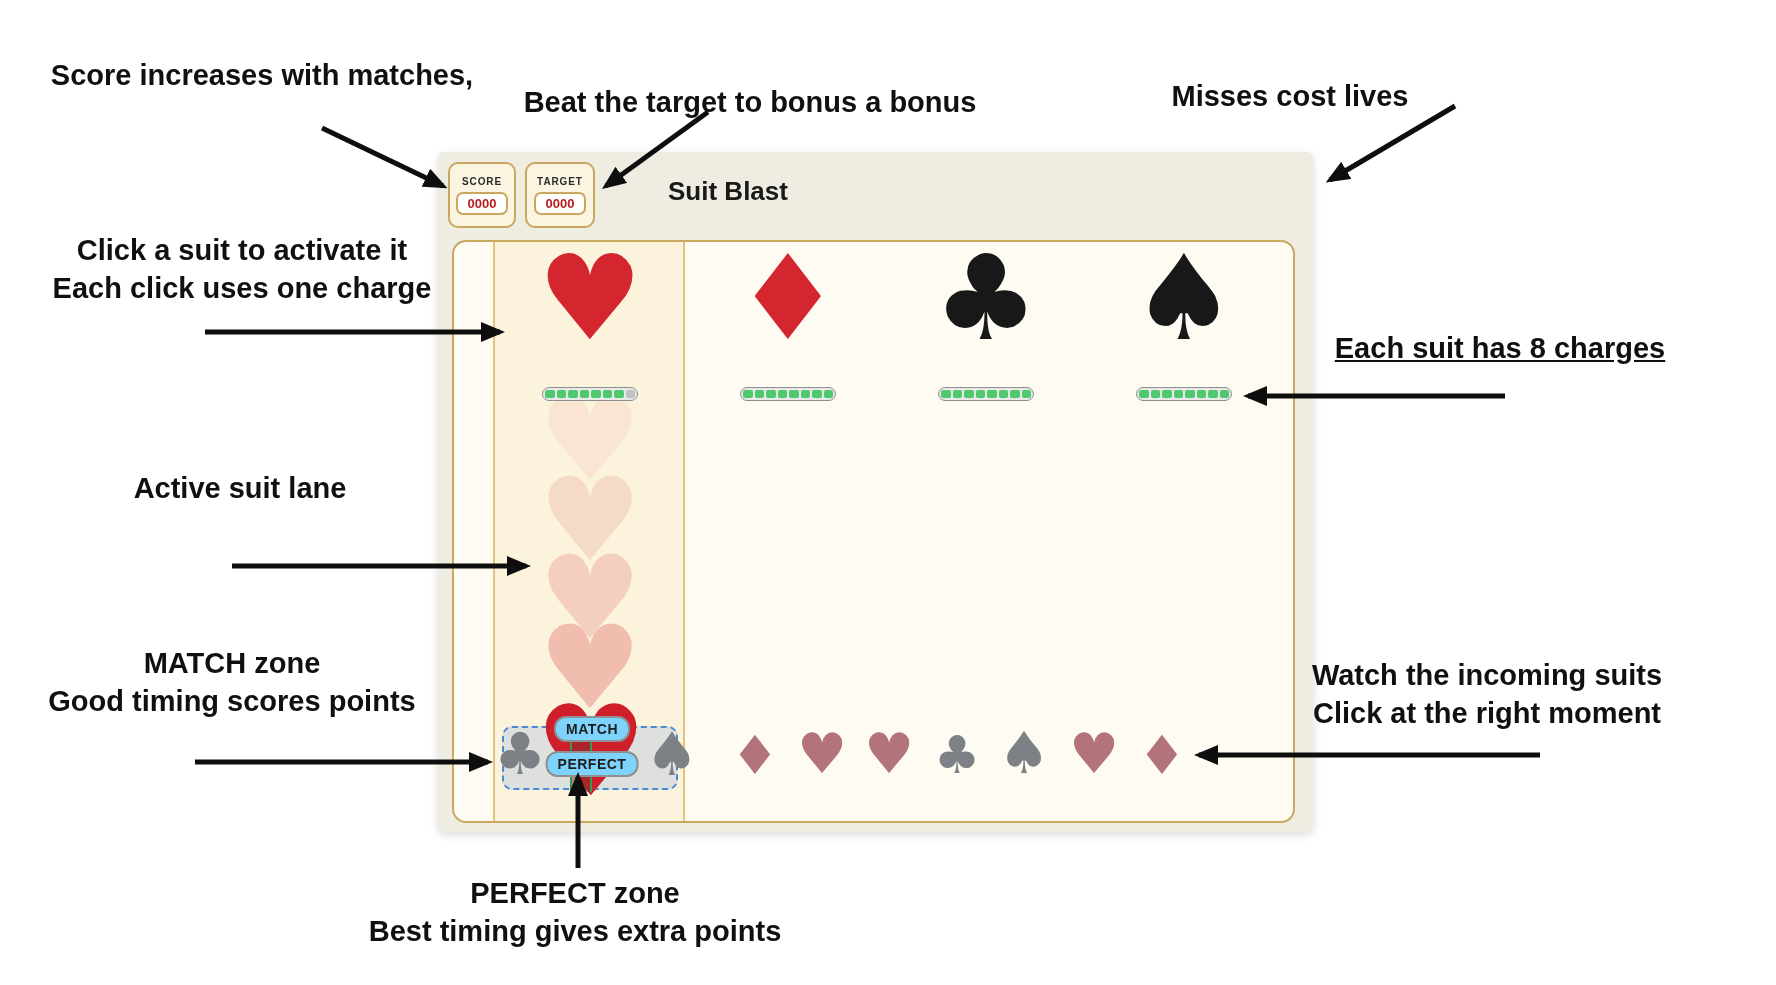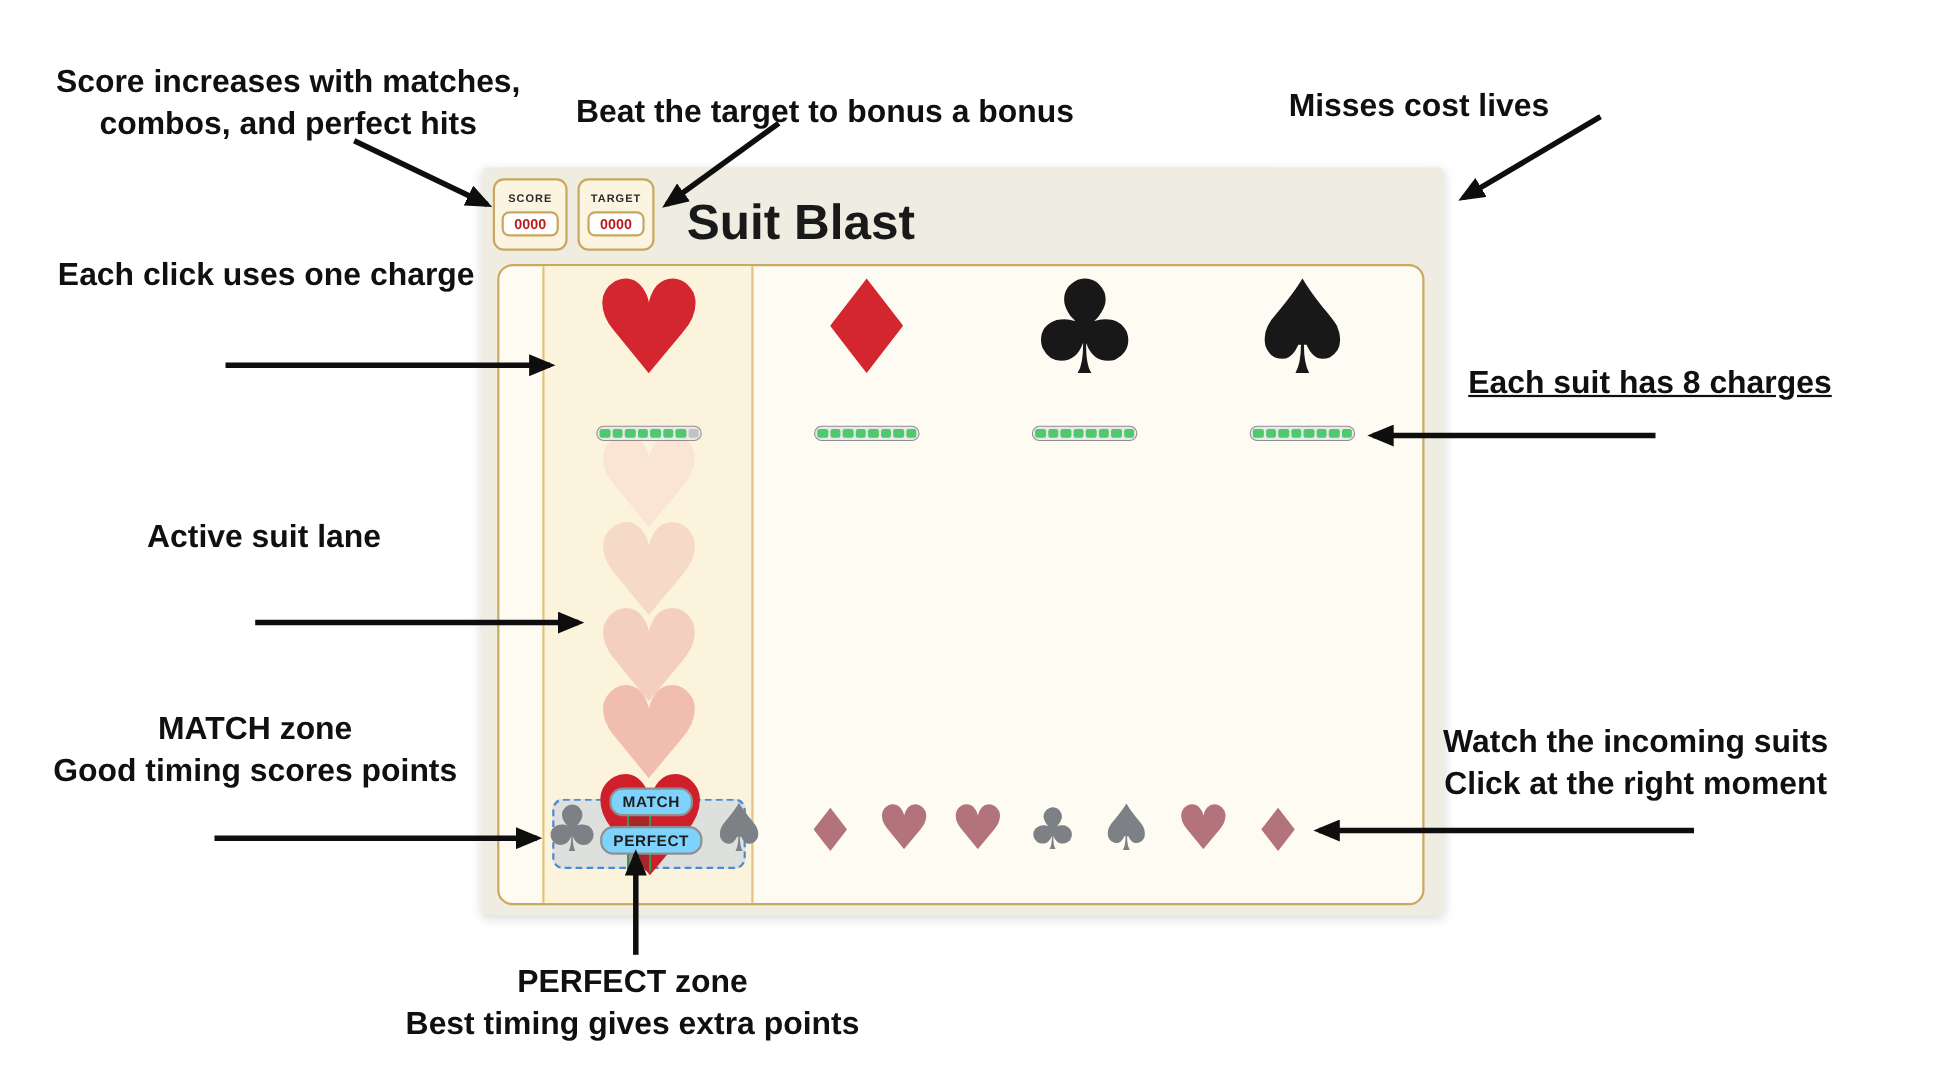--- a/index.html
+++ b/index.html
@@ -13,21 +13,21 @@
   .ann{position:absolute;text-align:center;font-weight:700;font-size:29px;line-height:38px;color:#101010;z-index:15;}
 
   
   .window{position:absolute;left:438px;top:152px;width:875px;height:680px;background:#efede2;border-radius:6px;box-shadow:0 3px 10px rgba(0,0,0,.14);z-index:1;}
 
   .statbox{position:absolute;background:#fbf4e1;border:2px solid #c9a75f;border-radius:10px;display:flex;flex-direction:column;align-items:center;justify-content:center;gap:5px;z-index:4;box-sizing:border-box;}
   .statbox .lbl{font-size:10px;font-weight:700;letter-spacing:.9px;color:#2b2b2b;}
   .statbox .val{background:#ffffff;border:2px solid #c9a75f;border-radius:7px;font-size:13px;font-weight:700;padding:2px 10px;color:#b91c1c;}
   .hearts{color:#cf1b24;font-size:15px;letter-spacing:2px;font-family:"DejaVu Sans",sans-serif;}
 
-  .title{position:absolute;left:578px;top:176px;width:300px;text-align:center;font-size:45px;font-weight:800;color:#191919;z-index:4;}
+  .title{position:absolute;left:578px;top:176px;width:300px;text-align:center;font-size:26px;font-weight:800;color:#191919;z-index:4;}
 
   .board{position:absolute;left:452px;top:240px;width:843px;height:583px;background:#fdfbf2;border:2px solid #c9a860;border-radius:14px;box-sizing:border-box;z-index:2;}
   .lane-hl{position:absolute;left:493px;top:242px;width:192px;height:579px;background:#fcf3dd;border-left:2px solid #e3c47f;border-right:2px solid #e3c47f;box-sizing:border-box;z-index:2;}
 
   .glyph{position:absolute;transform:translate(-50%,-50%);font-family:"DejaVu Sans",sans-serif;line-height:1;z-index:4;}
   .ghost{z-index:3;}
   .falling{z-index:5;}
 
   .bar{position:absolute;transform:translate(-50%,-50%);display:flex;gap:2px;padding:2px;border:1px solid #8f8f8f;border-radius:8px;background:#e9e9e9;box-sizing:border-box;z-index:4;}
   .seg{flex:1;border-radius:2px;}
@@ -38,29 +38,29 @@
 
   svg.arrows{position:absolute;left:0;top:0;z-index:20;pointer-events:none;}
 </style>
 </head>
 <body>
 
 <div class="stage">
 
   <div class="ann" style="left:2px;top:56px;width:520px;">
     <div>Score increases with matches,</div>
-    <div>combos, and perfect hits</div>
   </div>
   <div class="ann" style="left:480px;top:83px;width:540px;">
     <div>Beat the target to bonus a bonus</div>
   </div>
   <div class="ann" style="left:1090px;top:77px;width:400px;">
     <div>Misses cost lives</div>
   </div>
   <div class="ann" style="left:0px;top:231px;width:484px;">
+    <div>Click a suit to activate it</div>
     <div>Each click uses one charge</div>
   </div>
   <div class="ann" style="left:1310px;top:329px;width:380px;text-decoration:underline;">
     <div>Each suit has 8 charges</div>
   </div>
   <div class="ann" style="left:0px;top:469px;width:480px;">
     <div>Active suit lane</div>
   </div>
   <div class="ann" style="left:0px;top:644px;width:464px;">
     <div>MATCH zone</div>

